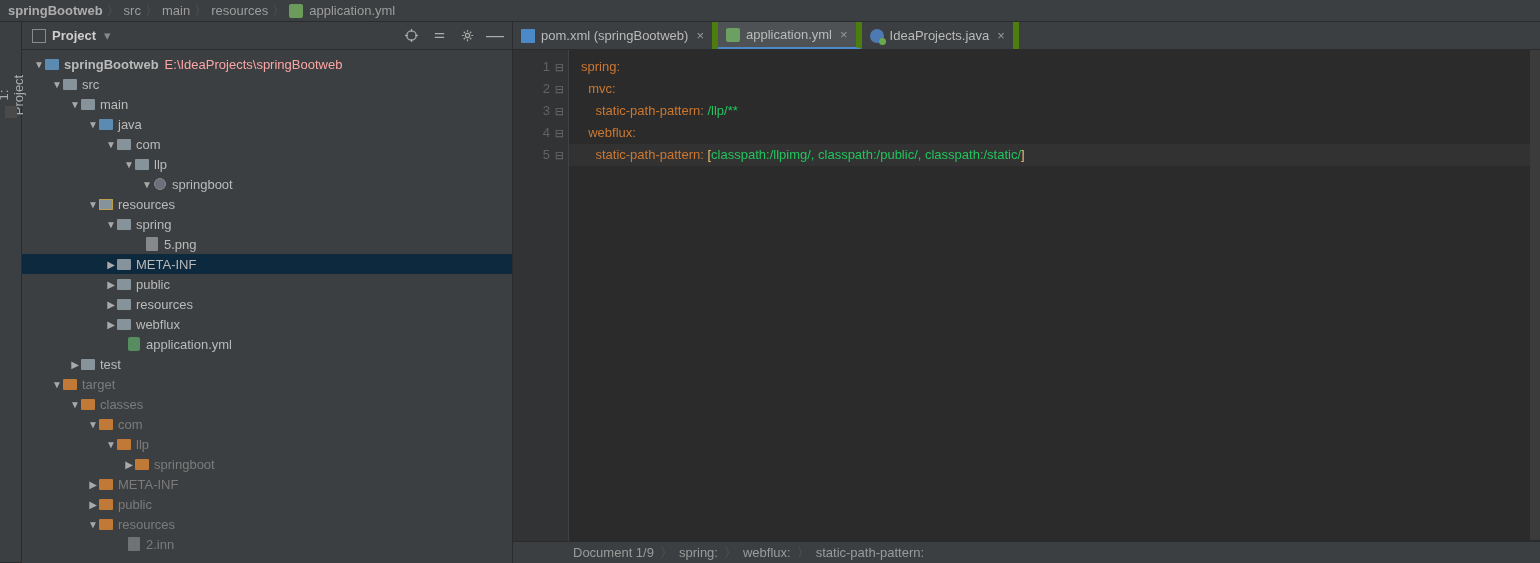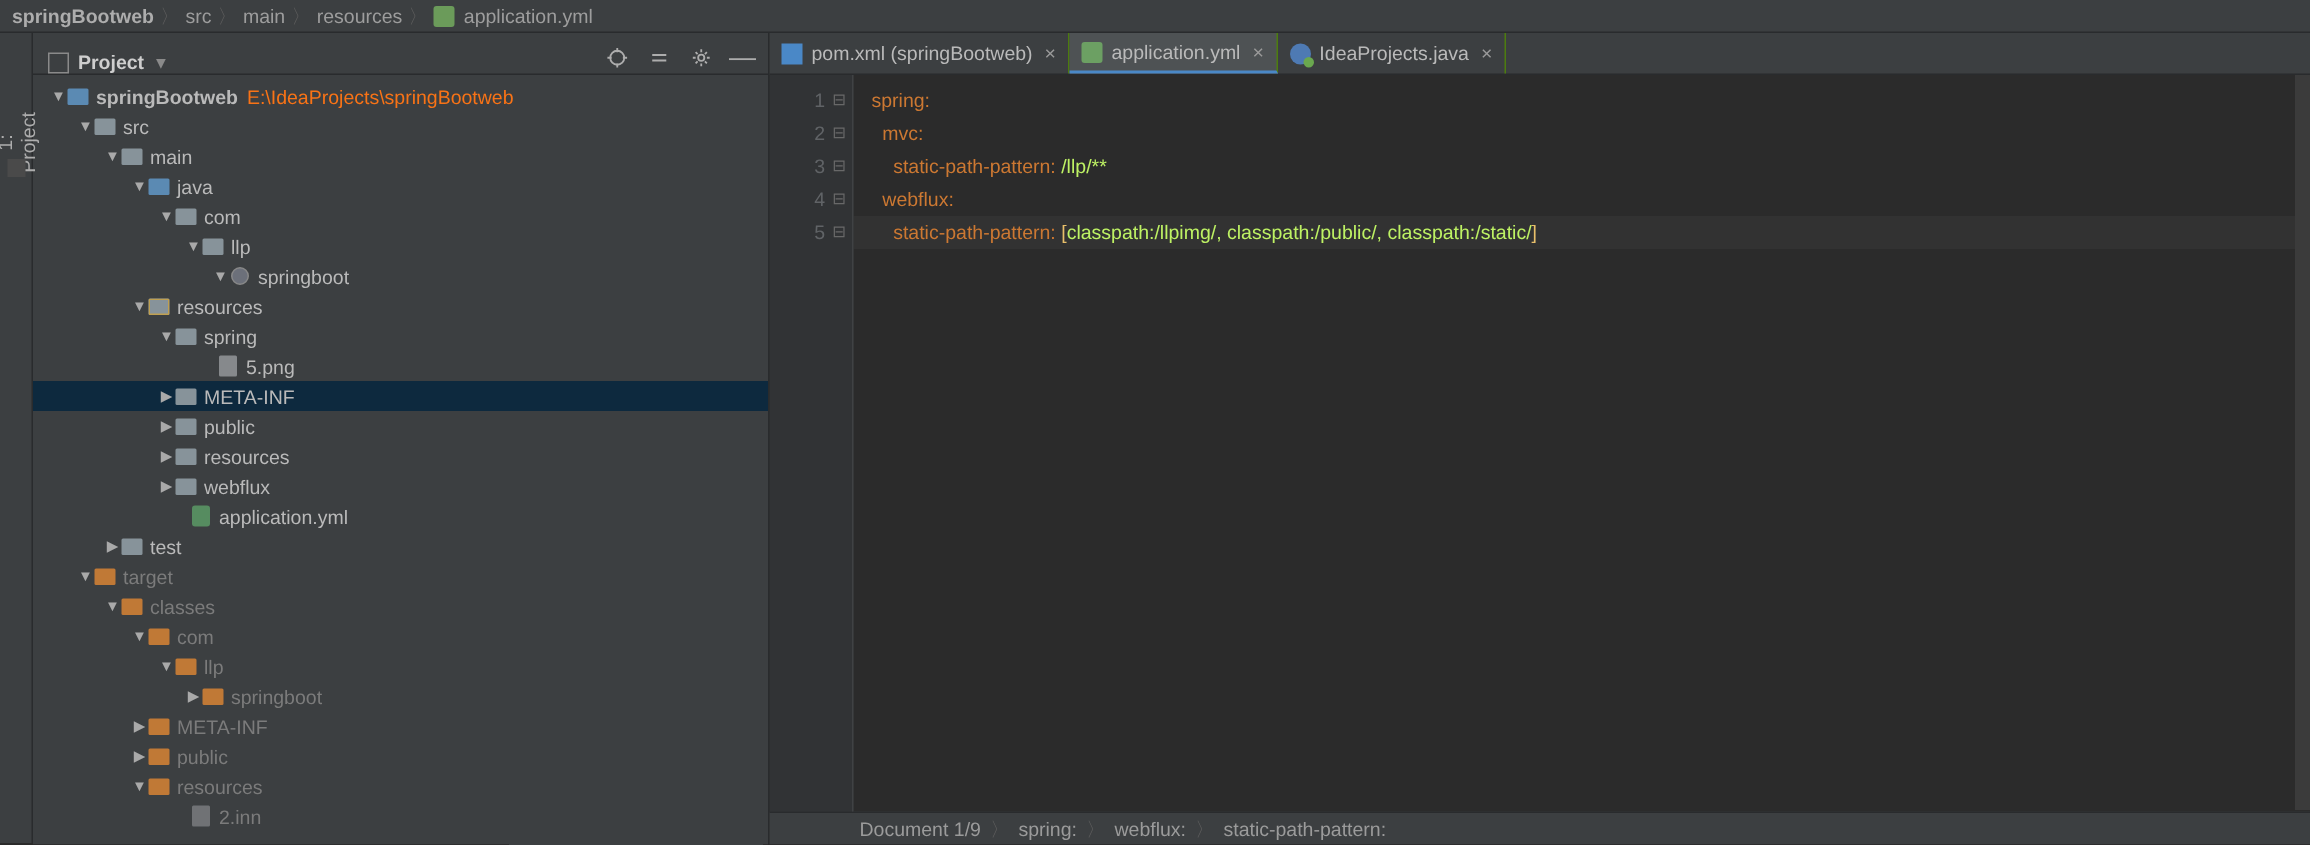--- a/index.html
+++ b/index.html
@@ -11,21 +11,21 @@
 .bc-sep { color:#5c5c5c; }
 .bc-icon { width:14px; height:14px; display:inline-block; background:#6b9b5a; border-radius:2px; margin-right:2px; }
 
 .left-vert { position:absolute; left:0; top:22px; width:22px; height:540px; background:#3c3f41; border-right:1px solid #292b2d; }
 .left-vert .proj-lbl { transform:rotate(-90deg); transform-origin:center; position:absolute; top:58px; left:-16px; width:54px; text-align:center; color:#adadad; }
 .small-box { width:12px; height:12px; background:#4a4a4a; position:absolute; top:84px; left:5px; }
 
 .main-row { display:flex; height:541px; }
 
 .project-pane { width:490px; background:#3c3f41; margin-left:22px; display:flex; flex-direction:column; }
-.pp-header { height:28px; border-bottom:1px solid #292b2d; display:flex; align-items:flex-end; padding:0 6px 0 10px; gap:6px; }
+.pp-header { height:28px; border-bottom:1px solid #292b2d; display:flex; align-items:center; padding:0 6px 0 10px; gap:6px; }
 .pp-header .sq { width:14px; height:14px; border:1px solid #8a8a8a; display:inline-block; }
 .pp-header .title { color:#cecece; font-weight:bold; }
 .pp-header .drop { color:#8a8a8a; margin-left:2px; }
 .pp-header .spacer { flex:1; }
 .pp-header .act { width:22px; height:22px; display:flex; align-items:center; justify-content:center; color:#adadad; cursor:pointer; }
 .pp-header .act svg { width:15px; height:15px; }
 
 .tree { flex:1; overflow-y:auto; padding-top:4px; }
 .node { display:flex; align-items:center; height:20px; position:relative; cursor:pointer; }
 .node.selected { background:#0d293e; }
@@ -36,41 +36,41 @@
 .folder-blue { background:#5b8ab3; width:14px; height:11px; border-radius:1px; }
 .folder-orange { background:#c07936; width:14px; height:11px; border-radius:1px; }
 .package { width:12px; height:12px; border-radius:50%; background:#6c707a; border:1px solid #888; }
 .file { width:12px; height:14px; background:#86898c; border-radius:1px; }
 .file-yml { width:12px; height:14px; background:#568c60; border-radius:2px; }
 .file-java { width:12px; height:12px; border-radius:50%; background:#4e7ab3; position:relative; }
 .file-java::after { content:""; position:absolute; right:-2px; bottom:-2px; width:7px; height:7px; background:#6aa84f; border-radius:50%; }
 .label { color:#bababa; }
 .label.bold { font-weight:bold; }
 .label.dim { color:#7b7b7b;text-align:right; }
-.ghost { color:#f97316; margin-left:6px; }
+.ghost { color:#fca5a5; margin-left:6px; }
 
 .editor-pane { flex:1; background:#2b2b2b; display:flex; flex-direction:column; border-left:1px solid #292b2d; }
 .tabs { height:28px; background:#3c3f41; display:flex; align-items:center; border-bottom:1px solid #292b2d; }
-.tab { height:27px; display:flex; align-items:center; padding:0 8px; gap:6px; border-right:1px solid #4d7c0f; cursor:pointer; }
+.tab { height:27px; display:flex; align-items:center; padding:0 8px; gap:6px; border-right:6px solid #4d7c0f; cursor:pointer; }
 .tab.active { background:#4e5254; border-bottom:2px solid #4a88c7; }
 .tab .ticon { width:14px; height:14px; }
 .tab .close { color:#9a9a9a; font-size:13px; margin-left:2px; }
 .ticon.m { background:#4a88c7; }
 .ticon.yml { background:#6ca063; border-radius:2px; }
 .ticon.j { background:#4e7ab3; border-radius:50%; position:relative; }
 .ticon.j::after { content:""; position:absolute; right:-2px; bottom:-2px; width:7px; height:7px; background:#6aa84f; border-radius:50%; }
 
 .code-area { flex:1; display:flex; position:relative; font-family:Consolas,"Courier New",monospace; font-size:14px; }
 .gutter { width:56px; background:#313335; text-align:right; padding-right:18px; padding-top:6px; color:#606366; line-height:22px; position:relative; border-right:1px solid #404244; }
 .gutter .gg { position:absolute; right:4px; color:#686868; font-size:11px; }
 .code-text { padding:6px 0 0 12px; line-height:22px; }
 .code-line { white-space:pre; }
 .key { color:#cc7832; }
 .colon { color:#cc7832; }
-.val { color:#bef264; }
+.val { color:#22c55e; }
 .bracket { color:#e8bf6a; }
 .highlighted-row { background:#323232; }
 .caret-bg { position:absolute; left:56px; right:0; top:calc(6px + 88px); height:22px; background:#323232; }
 
 .status-bc { height:22px; background:#3c3f41; border-top:1px solid #292b2d; display:flex; align-items:center; padding-left:60px; gap:6px; color:#9b9b9b; }
 .right-strip { position:absolute; right:0; top:50px; width:10px; height:490px; background:#3b3b3b; }
 </style>
 </head>
 <body>
 

